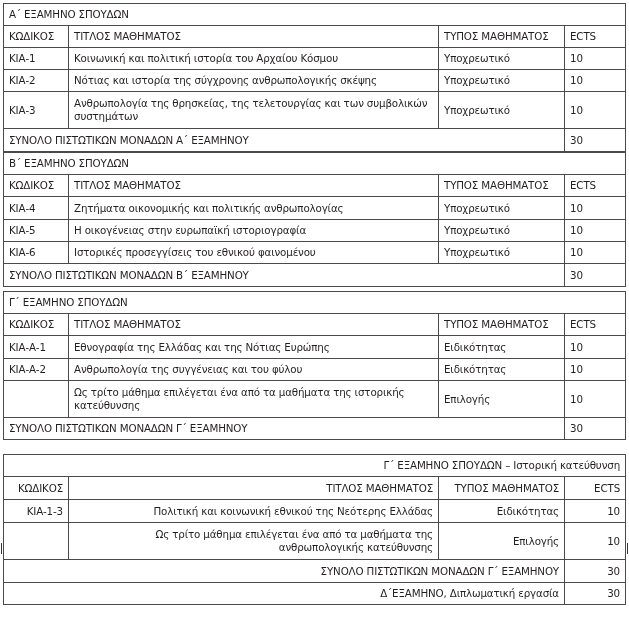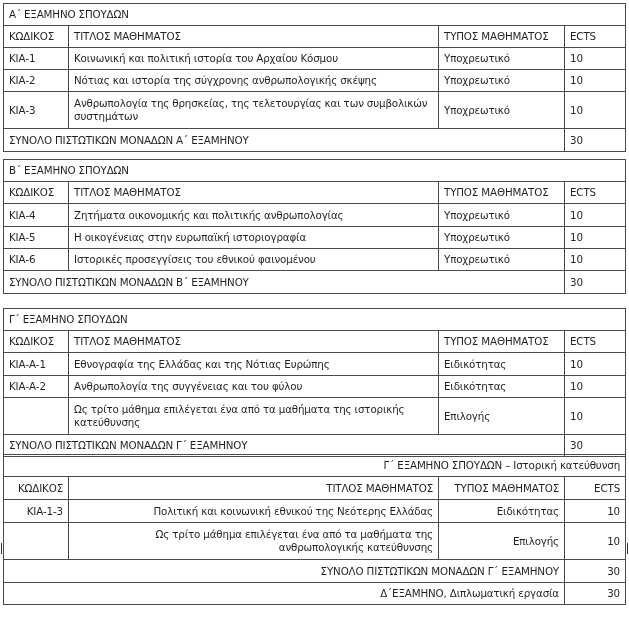--- a/index.html
+++ b/index.html
@@ -67,21 +67,21 @@
     <td>Υποχρεωτικό</td>
     <td>10</td>
   </tr>
   <tr class="h23">
     <td colspan="3">ΣΥΝΟΛΟ ΠΙΣΤΩΤΙΚΩΝ ΜΟΝΑΔΩΝ Α΄ ΕΞΑΜΗΝΟΥ</td>
     <td>30</td>
   </tr>
 </tbody>
   </table>
 
-<table class="tbl" style="top:159px;">
+<table class="tbl" style="top:152px;">
   <colgroup>
       <col class="c1">
       <col class="c2">
       <col class="c3">
       <col class="c4">
     </colgroup>
   <tbody>
       <tr class="h22">
         <td colspan="4">Β΄ ΕΞΑΜΗΝΟ ΣΠΟΥΔΩΝ</td>
       </tr>
@@ -109,21 +109,21 @@
     <td>Υποχρεωτικό</td>
     <td>10</td>
   </tr>
   <tr class="h23">
     <td colspan="3">ΣΥΝΟΛΟ ΠΙΣΤΩΤΙΚΩΝ ΜΟΝΑΔΩΝ Β΄ ΕΞΑΜΗΝΟΥ</td>
     <td>30</td>
   </tr>
 </tbody>
   </table>
 
-<table class="tbl" style="top:308px;">
+<table class="tbl" style="top:291px;">
   <colgroup>
       <col class="c1">
       <col class="c2">
       <col class="c3">
       <col class="c4">
     </colgroup>
   <tbody>
       <tr class="h22">
         <td colspan="4">Γ΄ ΕΞΑΜΗΝΟ ΣΠΟΥΔΩΝ</td>
       </tr>

